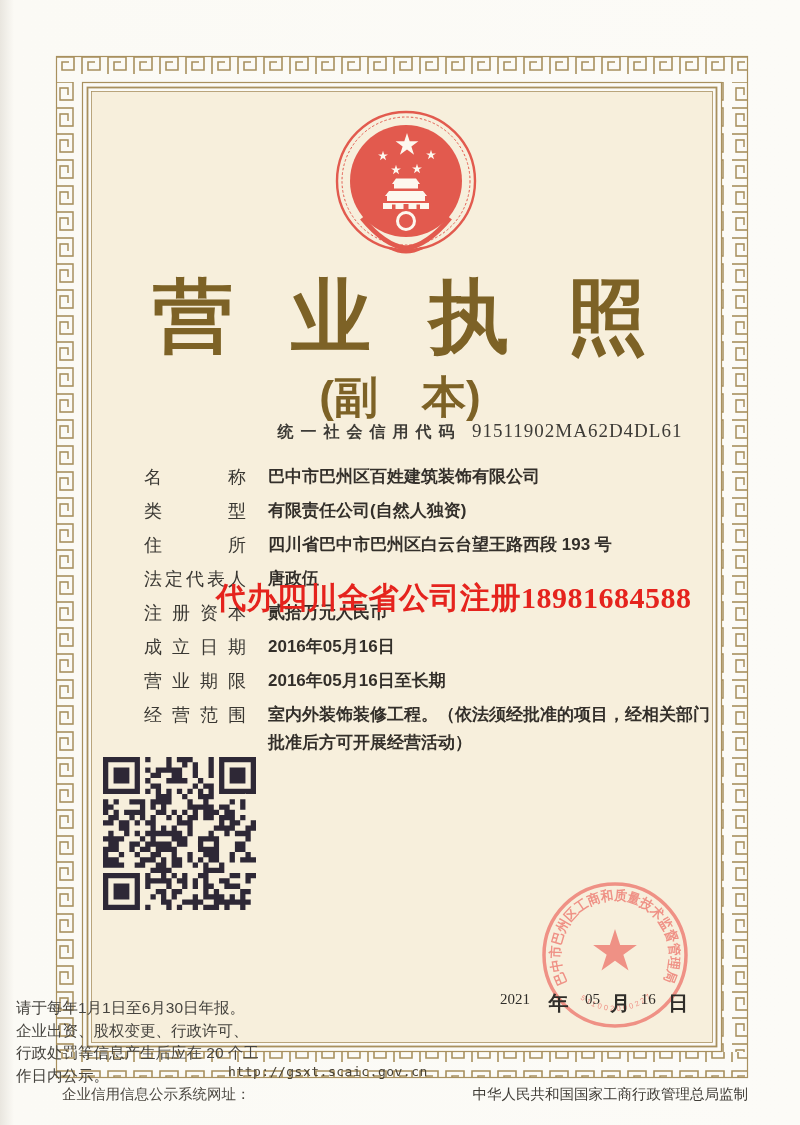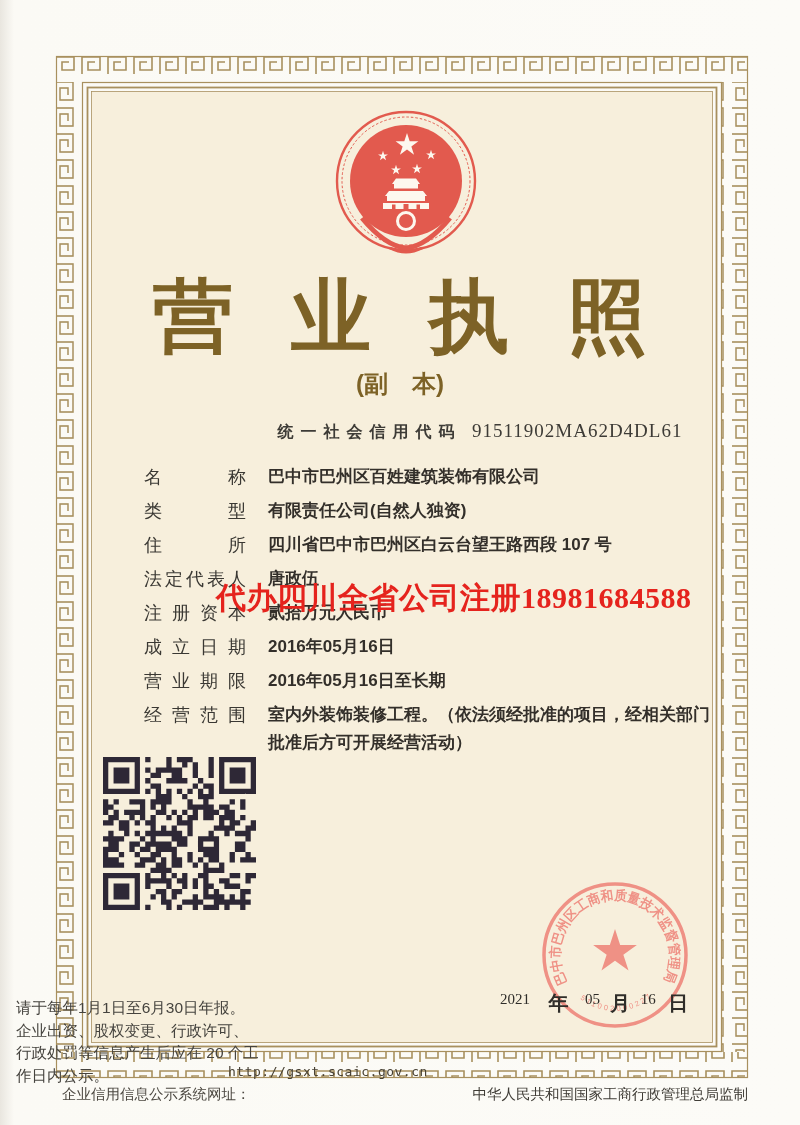--- a/index.html
+++ b/index.html
@@ -9,21 +9,21 @@
   .abs{position:absolute;}
   
   .inner-paper{left:92px;top:92px;width:620px;height:950px;background:#f7efdc;z-index:0;}
   .border-svg{left:0;top:0;z-index:1;pointer-events:none;}
   .content{z-index:3;}
   
   .emblem{left:330px;top:106px;width:152px;height:152px;z-index:3;}
   
   .title{left:0;top:264px;width:800px;text-align:center;font-size:80px;font-weight:700;
          letter-spacing:58px;padding-left:58px;box-sizing:border-box;color:#7d6226;z-index:3;}
-  .subtitle{left:0;top:368px;width:800px;text-align:center;font-size:24px;font-weight:600;
+  .subtitle{left:0;top:368px;width:800px;text-align:center;font-size:44px;font-weight:600;
             color:#7d6226;z-index:3;}
   .credit-line{left:160px;top:420px;width:640px;text-align:center;z-index:3;color:#3d3b36;}
   .credit-label{font-size:16px;font-weight:600;letter-spacing:7px;font-family:Liberation Serif, serif;}
   .credit-code{font-family:"Liberation Serif",serif;font-size:19px;letter-spacing:1px;margin-left:6px;}
   
   .fields{left:144px;top:462px;width:575px;z-index:3;}
   .field-row{display:flex;align-items:flex-start;min-height:34px;}
   .field-label{display:flex;justify-content:space-between;width:102px;flex:0 0 102px;
                font-size:18px;color:#3a3833;padding-top:3px;}
   .field-value{margin-left:22px;font-size:17px;font-weight:600;color:#332f2a;line-height:28px;padding-top:1px;}
@@ -125,21 +125,21 @@
           <span>类</span>
           <span>型</span>
         </div>
       <div class="field-value">有限责任公司(自然人独资)</div>
     </div>
     <div class="field-row">
       <div class="field-label">
           <span>住</span>
           <span>所</span>
         </div>
-      <div class="field-value">四川省巴中市巴州区白云台望王路西段 107 号</div>
+      <div class="field-value">四川省巴中市巴州区白云台望王路西段 193 号</div>
     </div>
     <div class="field-row">
       <div class="field-label">
           <span>法</span>
           <span>定</span>
           <span>代</span>
           <span>表</span>
           <span>人</span>
         </div>
       <div class="field-value">唐政伍</div>

